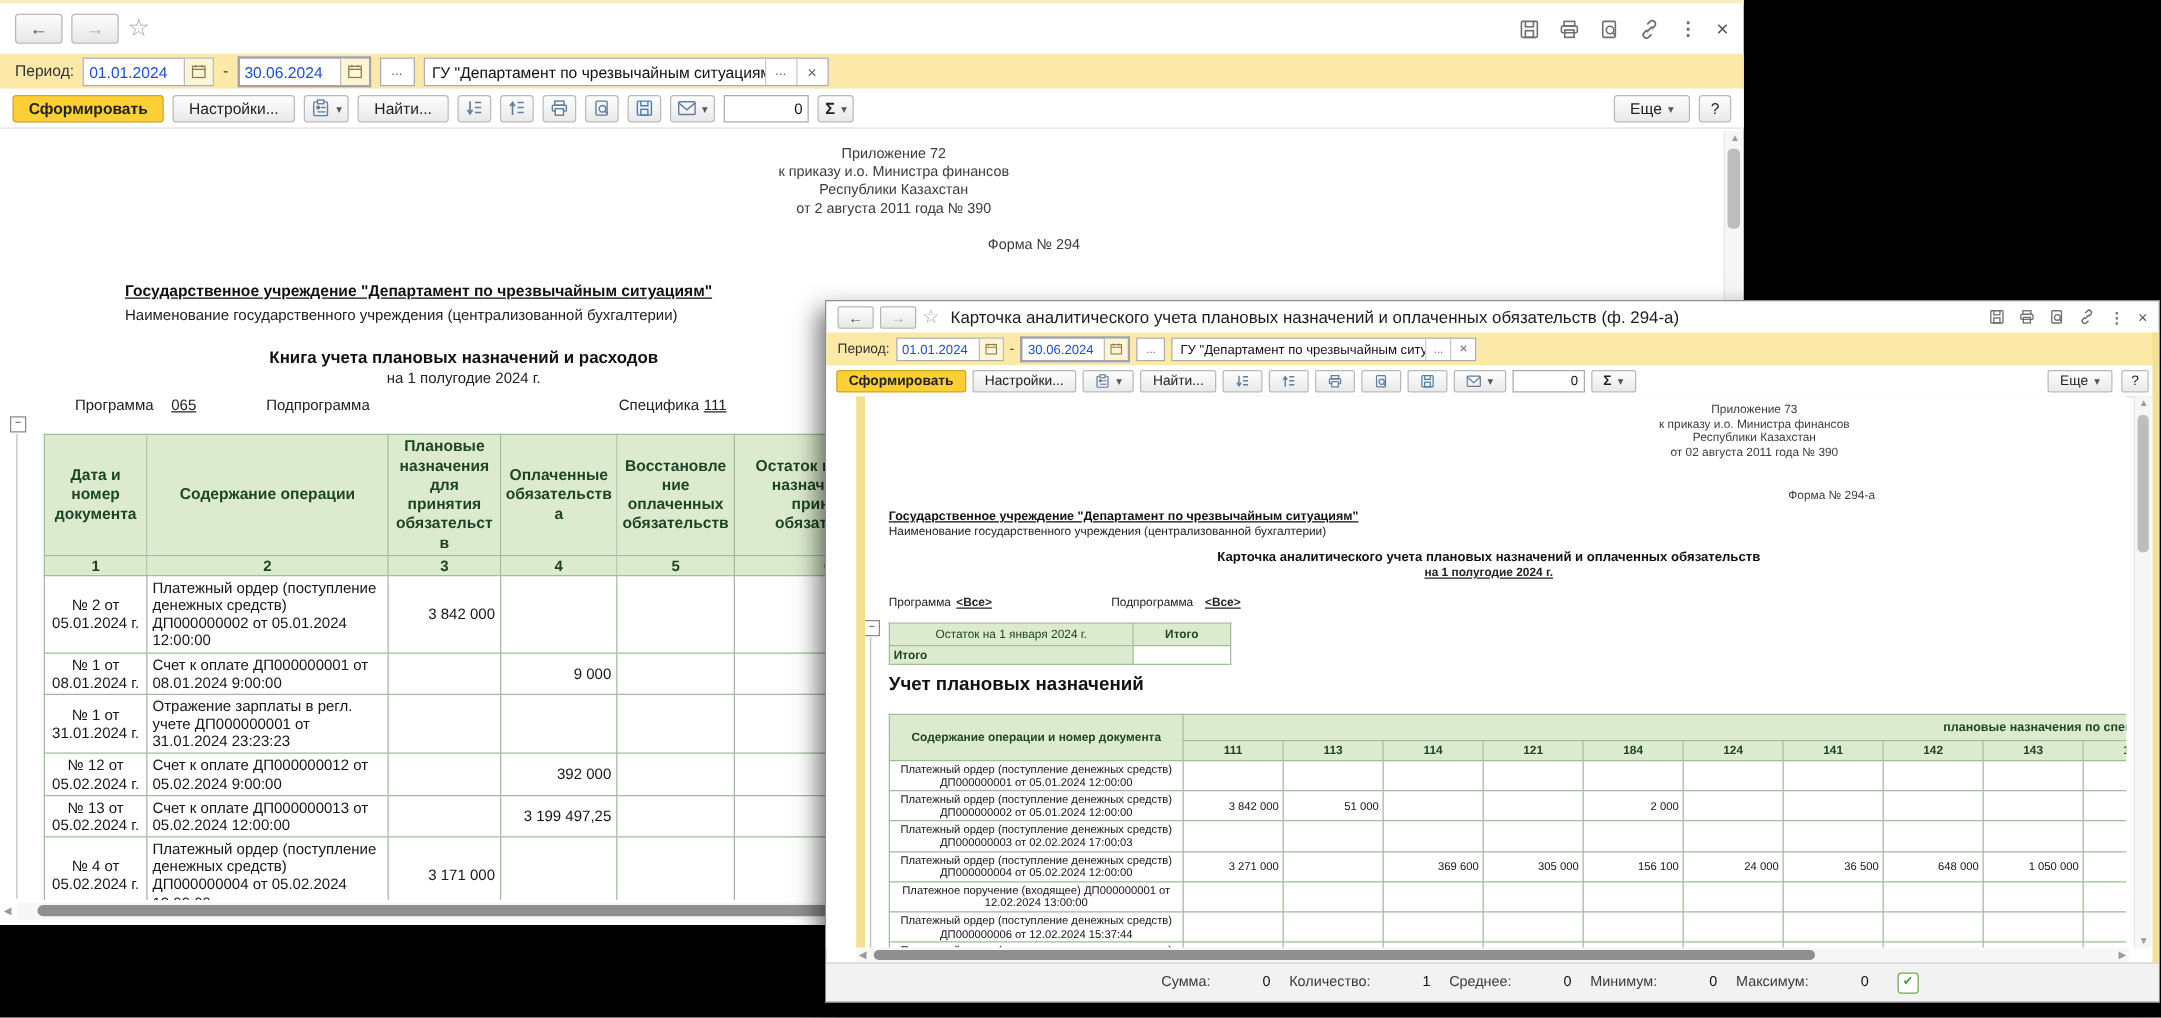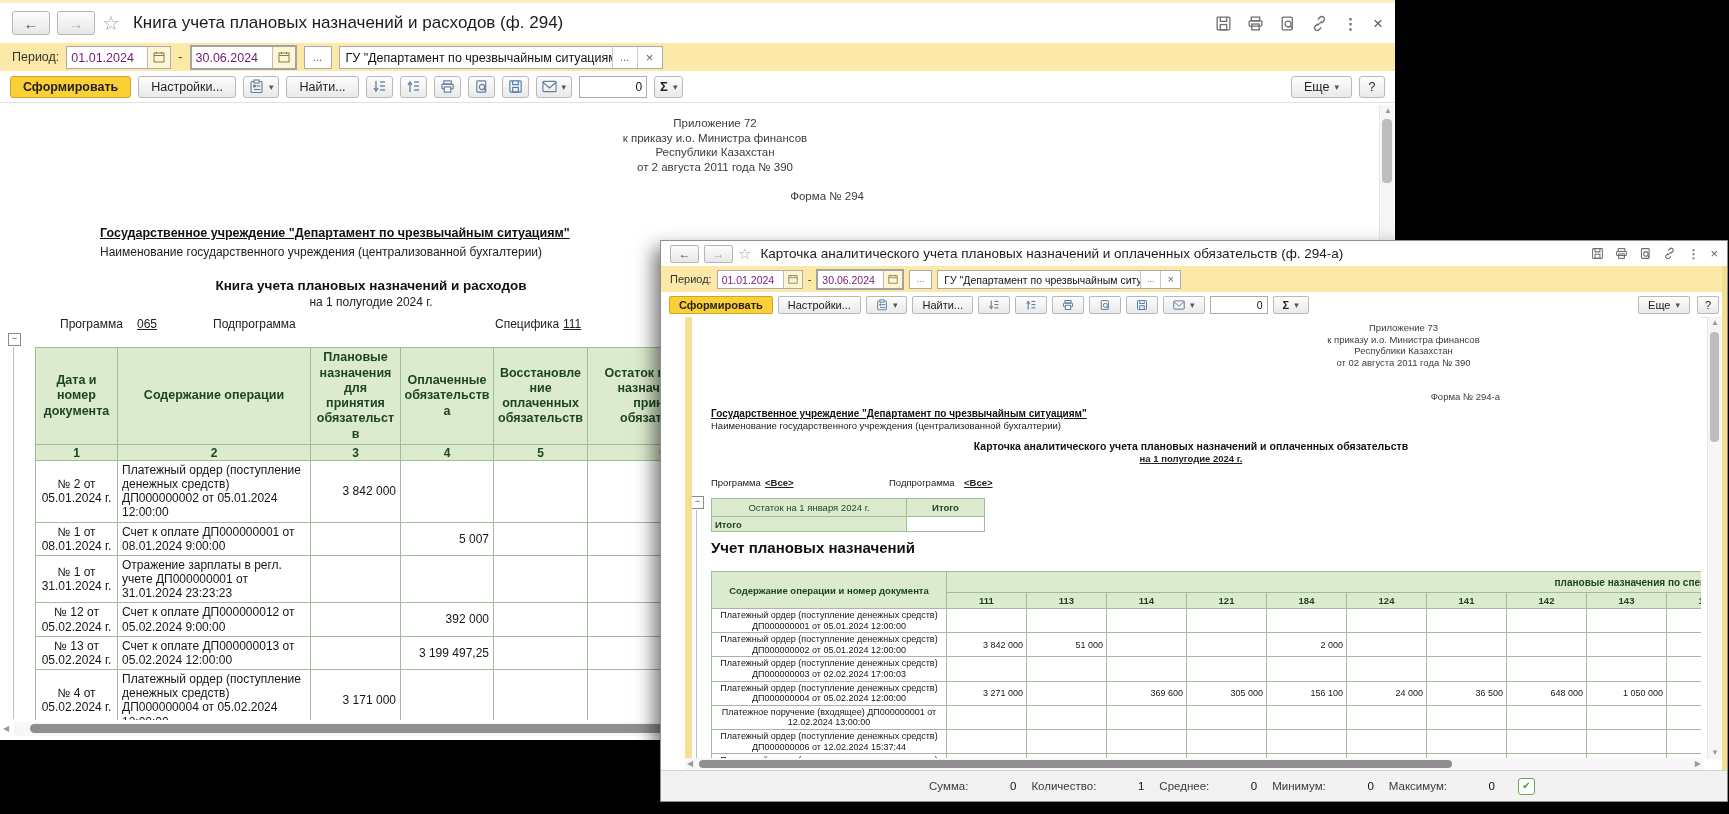--- a/index.html
+++ b/index.html
@@ -15,21 +15,21 @@
   .star{color:#a3a3a3;font-size:20px;line-height:1}
   .wtitle{font-size:17px;font-weight:400;color:#1c1c1c;margin:0 0 0 6px;white-space:nowrap}
   .titleicons{margin-left:auto;display:flex;align-items:center;gap:15px;color:#6e6e6e}
   .ticon{display:flex}
   .dots{font-size:15px;font-weight:bold;color:#6e6e6e;line-height:1}
   .closex{font-size:17px;color:#5a5a5a;line-height:1}
   .periodrow{display:flex;align-items:center;height:28px;background:#fce9a7;
              padding:0 12px;gap:7px;font-size:12.5px;color:#333}
   .datebox{display:flex;align-items:stretch;background:#fff;border:1px solid #ababab;height:21px}
   .datebox.active{border:2px solid #a3a3a3}
-  .dateval{width:72px;padding:1px 4px 0;font-size:12.5px;color:#701a75;display:flex;align-items:center}
+  .dateval{width:72px;padding:1px 4px 0;font-size:12.5px;color:#1d4ed8;display:flex;align-items:center}
   .calbtn{width:22px;border-left:1px solid #bdbdbd;background:#fdf6d6;
           display:flex;align-items:center;justify-content:center}
   .sqbtn{width:26px;height:21px;border:1px solid #ababab;background:#fff;color:#666;
          font-size:11px;display:flex;align-items:center;justify-content:center}
   .orgbox{display:flex;align-items:stretch;border:1px solid #ababab;background:#fff;height:21px;width:322px}
   .orgtext{flex:1;padding:1px 6px 0;font-size:12.5px;color:#111;white-space:nowrap;
            overflow:hidden;display:flex;align-items:center}
   .seg{width:24px;border-left:1px solid #c9c9c9;display:flex;align-items:center;
        justify-content:center;color:#666;font-size:11px}
   .seg.x{font-size:13px}
@@ -130,21 +130,20 @@
 <section class="win" style="left:0;top:0;width:1395px;height:737px;border-top:3px solid #f9efc4">
 
   <div class="titlebar">
     <button class="navbtn">
         <span>←</span>
       </button>
     <button class="navbtn fwd">
         <span>→</span>
       </button>
     <span class="star">☆</span>
-    <h1 class="wtitle">Книга учета плановых назначений и расходов (ф. 294)</h1>
     <div class="titleicons">
       <span class="ticon">
           <svg width="17" height="17" viewBox="0 0 16 16" fill="none" stroke="#6e6e6e" stroke-width="1.2">
             <rect x="2" y="2" width="12" height="12" rx="1"></rect>
             <path d="M5 2v4h6V2"></path>
             <rect x="5" y="9" width="6" height="5"></rect>
           </svg>
         </span>
       <span class="ticon">
           <svg width="17" height="17" viewBox="0 0 16 16" fill="none" stroke="#6e6e6e" stroke-width="1.2">
@@ -330,21 +329,21 @@
             <td>Платежный ордер (поступление денежных средств) ДП000000002 от 05.01.2024 12:00:00</td>
             <td>3 842 000</td>
             <td></td>
             <td></td>
             <td></td>
           </tr>
           <tr>
             <td>№ 1 от 08.01.2024 г.</td>
             <td>Счет к оплате ДП000000001 от 08.01.2024 9:00:00</td>
             <td></td>
-            <td>5 007</td>
+            <td>9 000</td>
             <td></td>
             <td></td>
           </tr>
           <tr>
             <td>№ 1 от 31.01.2024 г.</td>
             <td>Отражение зарплаты в регл. учете ДП000000001 от 31.01.2024 23:23:23</td>
             <td></td>
             <td></td>
             <td></td>
             <td></td>

